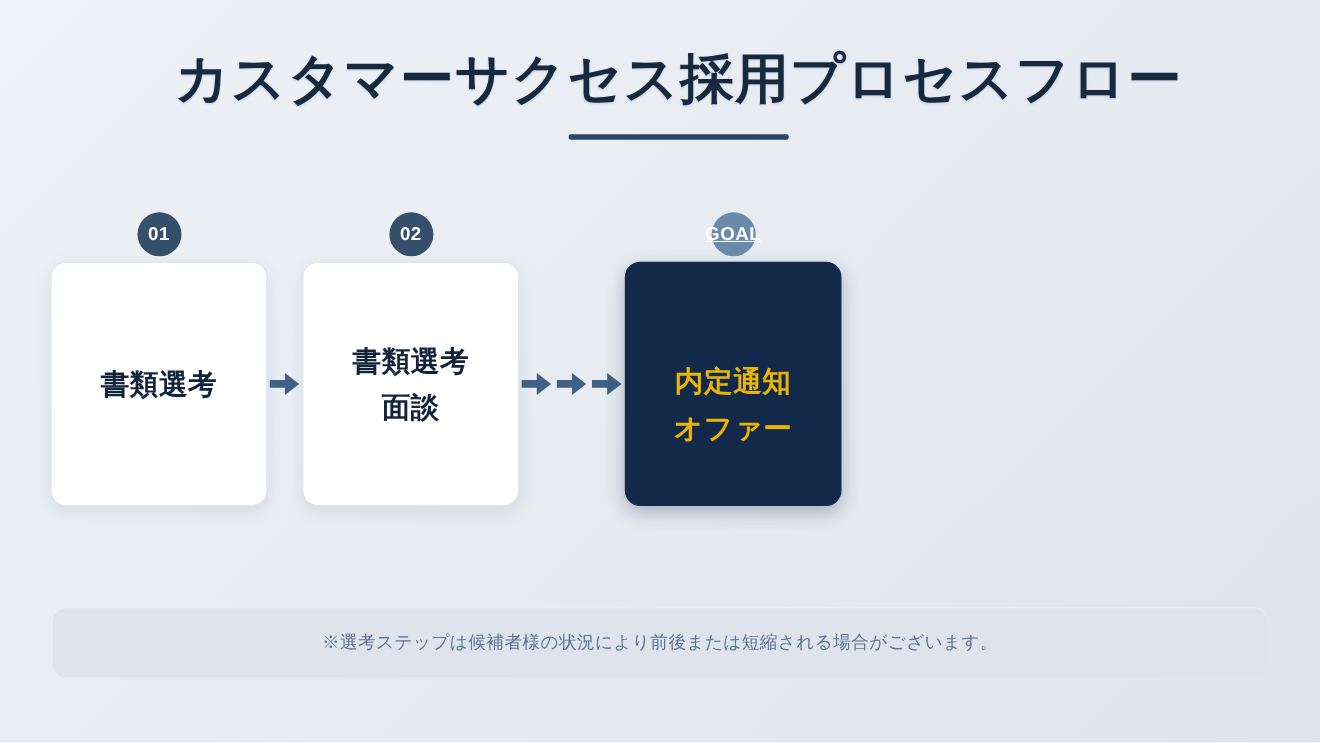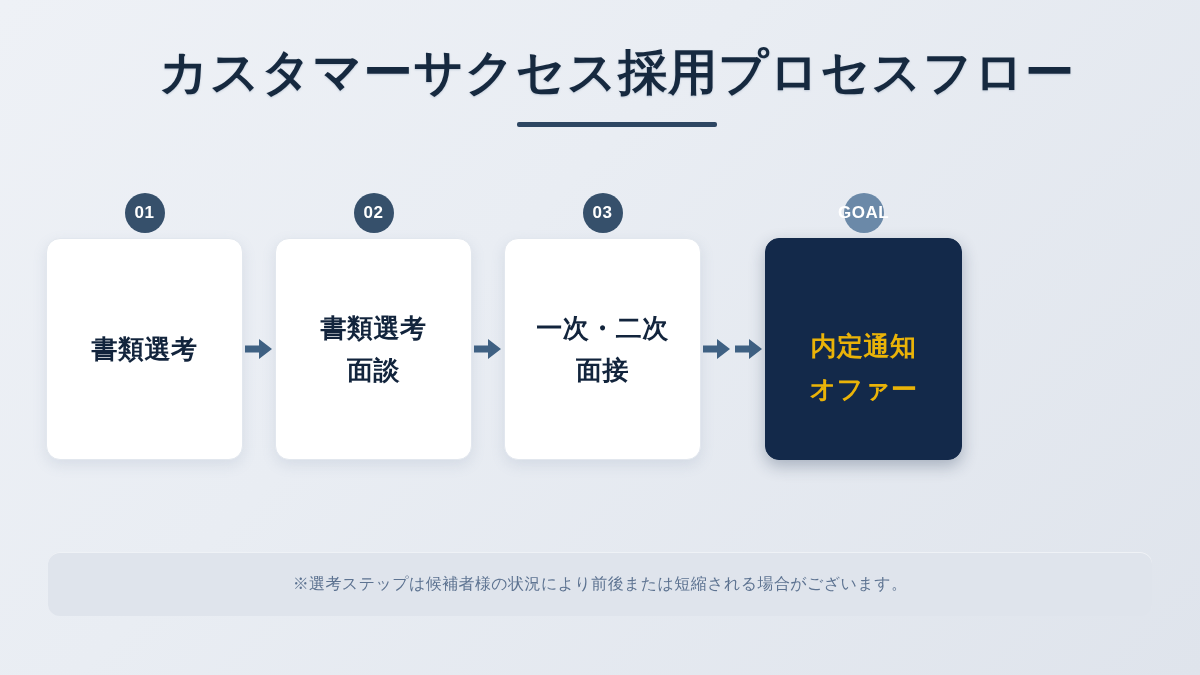--- a/index.html
+++ b/index.html
@@ -79,20 +79,21 @@
     display:flex;
     align-items:center;
     justify-content:center;
     letter-spacing:.5px;
   }
   .badge.goal-badge{
     background:#6b89a8;
     font-size:17px;
     overflow:visible;
     white-space:nowrap;
+    text-decoration:underline;
   }
 
   .step-label{
     font-size:26px;
     font-weight:bold;
     color:#12243c;
     line-height:1.62;
     text-align:center;
     letter-spacing:.5px;
     white-space:pre-line;
@@ -155,25 +156,20 @@
     <div class="step-label">書類選考
 面談</div>
   </div>
 
   <div class="arrow">
     <svg width="28" height="22" viewBox="0 0 28 22">
       <path d="M0 7.5 H14 V1 L27 11 L14 21 V14.5 H0 Z" fill="#3f6183"></path>
     </svg>
   </div>
 
-  <div class="step">
-    <div class="badge">03</div>
-    <div class="step-label">一次・二次
-面接</div>
-  </div>
 
   <div class="arrow">
     <svg width="28" height="22" viewBox="0 0 28 22">
       <path d="M0 7.5 H14 V1 L27 11 L14 21 V14.5 H0 Z" fill="#3f6183"></path>
     </svg>
   </div>
 
 
   <div class="arrow">
     <svg width="28" height="22" viewBox="0 0 28 22">

